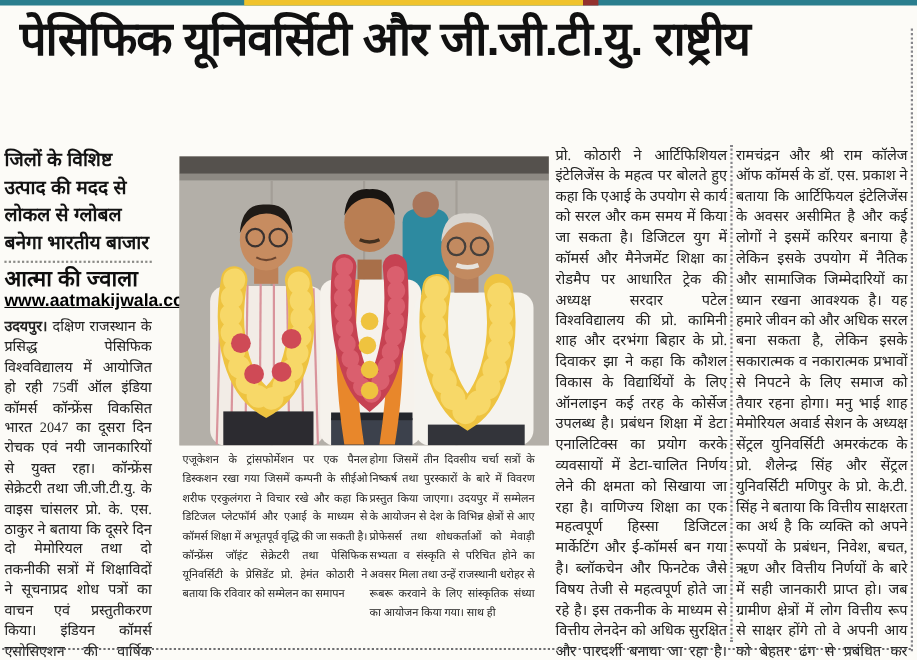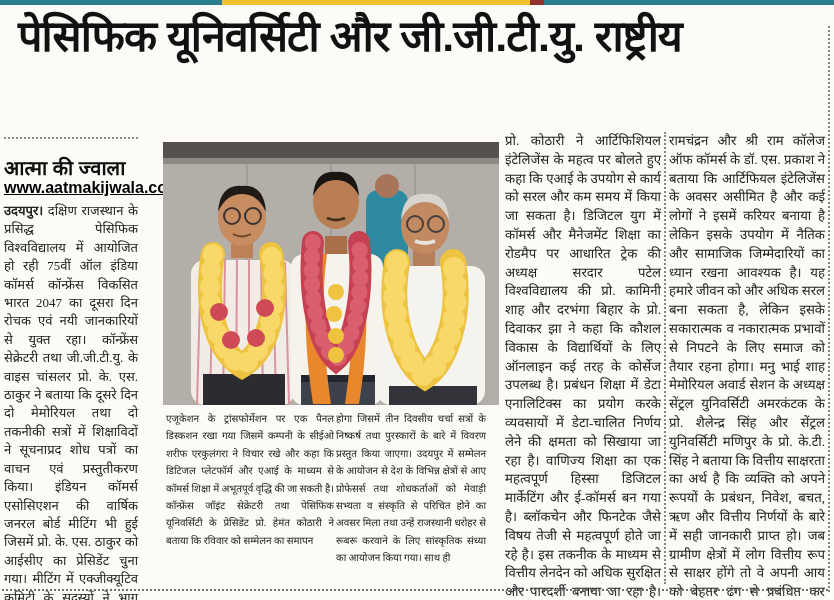--- a/index.html
+++ b/index.html
@@ -29,21 +29,21 @@
   
   .col{position:absolute;text-align:justify;color:#222;}
   .body-txt{font-size:13px;line-height:18.4px;}
   .body-sm{font-size:10px;line-height:17.4px;}
   .dateline{font-weight:700;}
 
   
   .subhead{font-family:"Liberation Sans","DejaVu Sans",sans-serif;font-weight:700;
     font-size:17.5px;line-height:25px;color:#131313;text-align:left;}
   .brand{font-family:"Liberation Sans","DejaVu Sans",sans-serif;font-weight:700;
-    font-size:20px;line-height:24px;color:#0e0e0e;margin-top:17px;}
+    font-size:20px;line-height:24px;color:#0e0e0e;margin-top:3px;}
   .website{font-family:"Liberation Sans","DejaVu Sans",sans-serif;font-weight:700;
     font-size:16px;line-height:16px;color:#000;text-decoration:underline;}
   .sep-dotted{border-top:2px dotted #8a8a86;margin:4px 0 2px 0;width:100%;}
 
   
   .photo{position:absolute;left:163px;top:142px;width:336px;height:263px;background:#b6b2ac;overflow:hidden;}
   .photo svg{display:block;}
 </style>
 </head>
 <body>
@@ -53,20 +53,21 @@
   <div class="topstrip">
     <span class="seg-yellow"></span>
     <span class="seg-red"></span>
   </div>
 
   <div class="headline">
     <div class="hl1">पेसिफिक यूनिवर्सिटी और जी.जी.टी.यु. राष्ट्रीय</div>
   </div>
 
   <div class="col" style="left:4px;top:133px;width:134px;">
+    <div class="subhead">जिलों के विशिष्ट उत्पाद की मदद से लोकल से ग्लोबल बनेगा भारतीय बाजार</div>
     <div class="sep-dotted"></div>
     <div class="brand">आत्मा की ज्वाला</div>
     <div class="website">www.aatmakijwala.com</div>
     <p class="body-txt" style="margin-top:6px;"><span class="dateline">उदयपुर।</span><span> दक्षिण राजस्थान के प्रसिद्ध पेसिफिक विश्वविद्यालय में आयोजित हो रही 75वीं ऑल इंडिया कॉमर्स कॉन्फ्रेंस विकसित भारत 2047 का दूसरा दिन रोचक एवं नयी जानकारियों से युक्त रहा। कॉन्फ्रेंस सेक्रेटरी तथा जी.जी.टी.यु. के वाइस चांसलर प्रो. के. एस. ठाकुर ने बताया कि दूसरे दिन दो मेमोरियल तथा दो तकनीकी सत्रों में शिक्षाविदों ने सूचनाप्रद शोध पत्रों का वाचन एवं प्रस्तुतीकरण किया। इंडियन कॉमर्स एसोसिएशन की वार्षिक जनरल बोर्ड मीटिंग भी हुई जिसमें प्रो. के. एस. ठाकुर को आईसीए का प्रेसिडेंट चुना गया। मीटिंग में एक्जीक्यूटिव कमिटी के सदस्यों ने भाग लेकर पूर्व कार्यों तथा आगामी योजनाओं पर चर्चा प्रकाश डाला। नर्जी की ओर से भारत में डिजिटल इकॉनोमी के लिए कॉमर्स</span></p>
   </div>
 
   <div class="photo">
     <svg width="336" height="263" viewBox="0 0 336 263" xmlns="http://www.w3.org/2000/svg">
       <rect x="0" y="0" width="336" height="263" fill="#b3afa8"></rect>
       <rect x="0" y="0" width="336" height="16" fill="#55514d"></rect>

